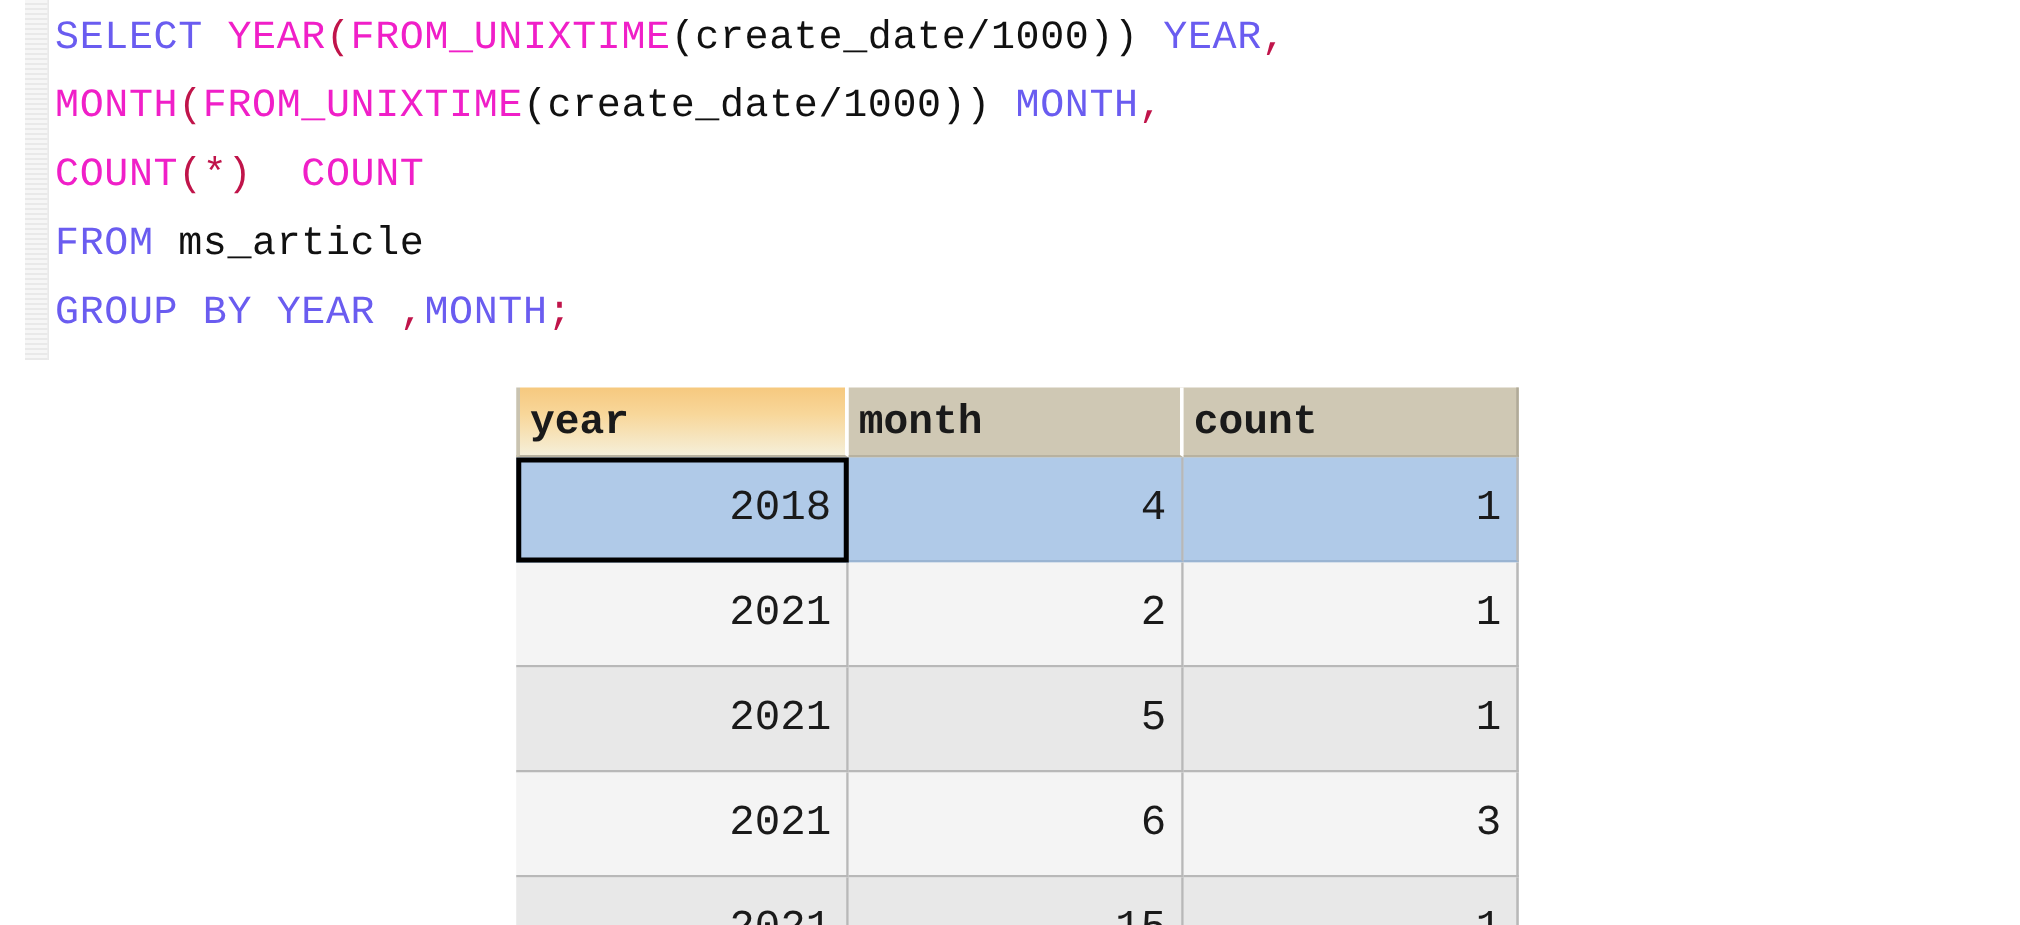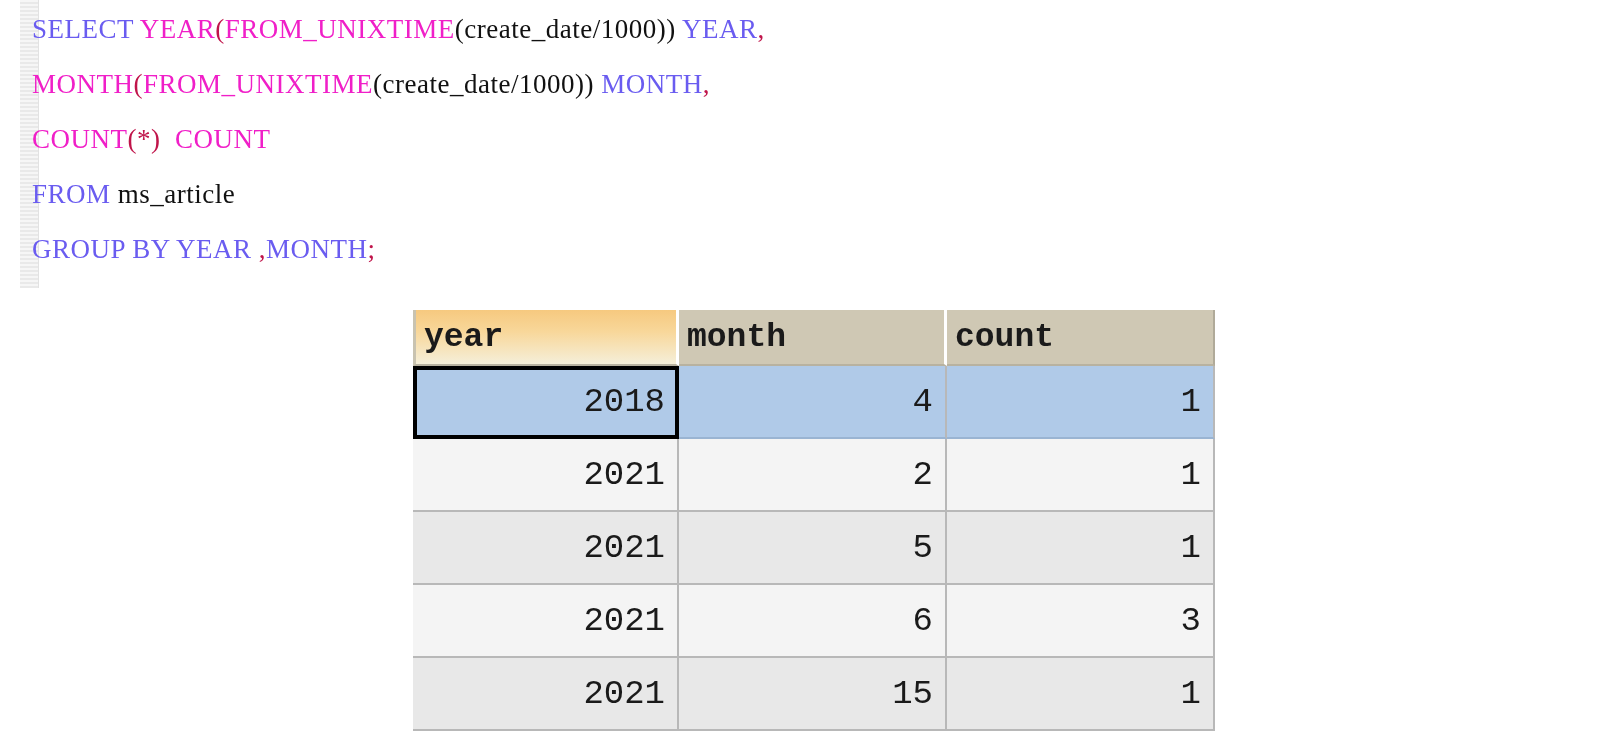--- a/index.html
+++ b/index.html
@@ -31,25 +31,25 @@
     top: 0px;
     width: 18px;
     height: 288px;
     background:
       repeating-linear-gradient(0deg,
         #e9e9e9 0px, #e9e9e9 2px, #f6f6f6 2px, #f6f6f6 4px);
     border-right: 1px solid #e2e2e2;
   }
   .sql-code {
     position: absolute;
-    left: 32px;
+    left: 44px;
     top: 2px;
     width: 1570px;
-    font-family: Liberation Serif, serif;
-    font-size: 27px;
+    font-family: Liberation Mono, monospace;
+    font-size: 32px;
     line-height: 55px;
     white-space: pre;
     letter-spacing: 0.5px;
   }
   .sql-line { white-space: pre; height: 55px; }
 
   .kw   { color: #6a5cf0; }   
   .fn   { color: #f01fc8; }   
   .pln  { color: #111111; }   
   .pun  { color: #c0144a; }   
@@ -90,21 +90,21 @@
     vertical-align: middle;
   }
   .grid-table thead th:last-child { border-right: 2px solid #b0aa99; }
   .grid-table thead th.th-active {
     background: linear-gradient(180deg, #f6c97f 0%, #f8d79a 40%, #f5efd9 100%);
     border-left: 3px solid #c9c3b0;
   }
 
   
   .grid-table tbody td {
-    height: 73px;
+    height: 84px;
     padding: 1px 12px;
     text-align: right;
     font-size: 34px;
     color: #1a1a1a;
     background: #f4f4f4;
     border-right: 2px solid #b8b8b8;
     border-bottom: 2px solid #b8b8b8;
     box-sizing: border-box;
     font-family: "Liberation Mono", "DejaVu Sans Mono", monospace;
     vertical-align: middle;

